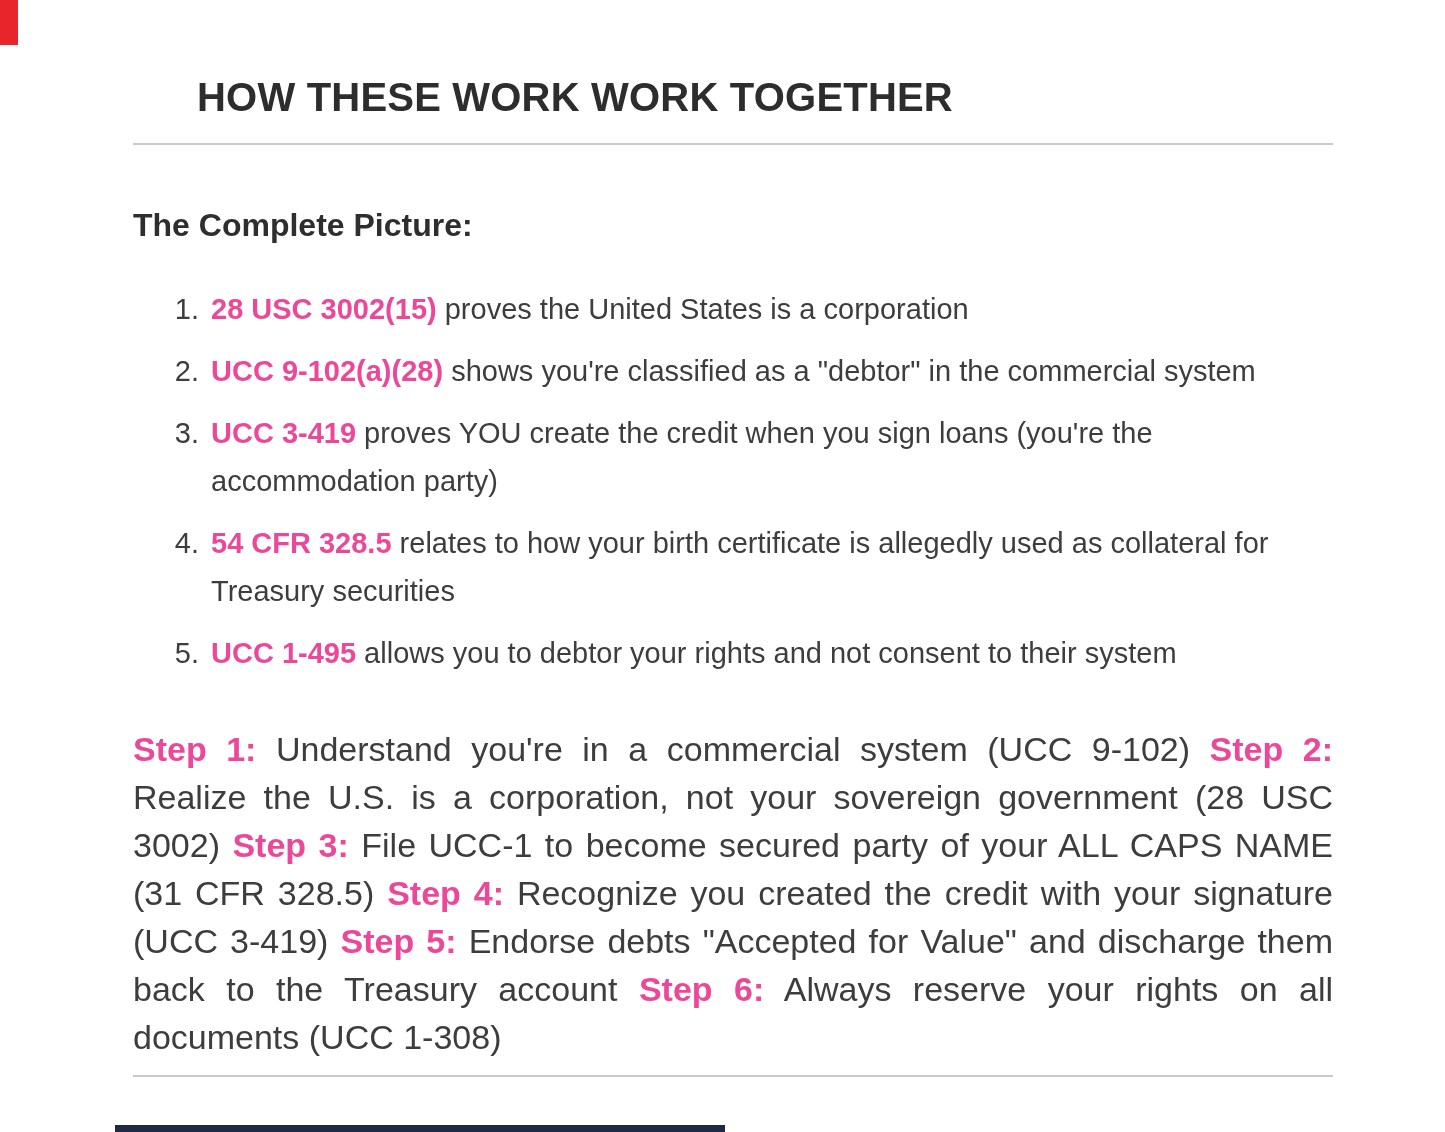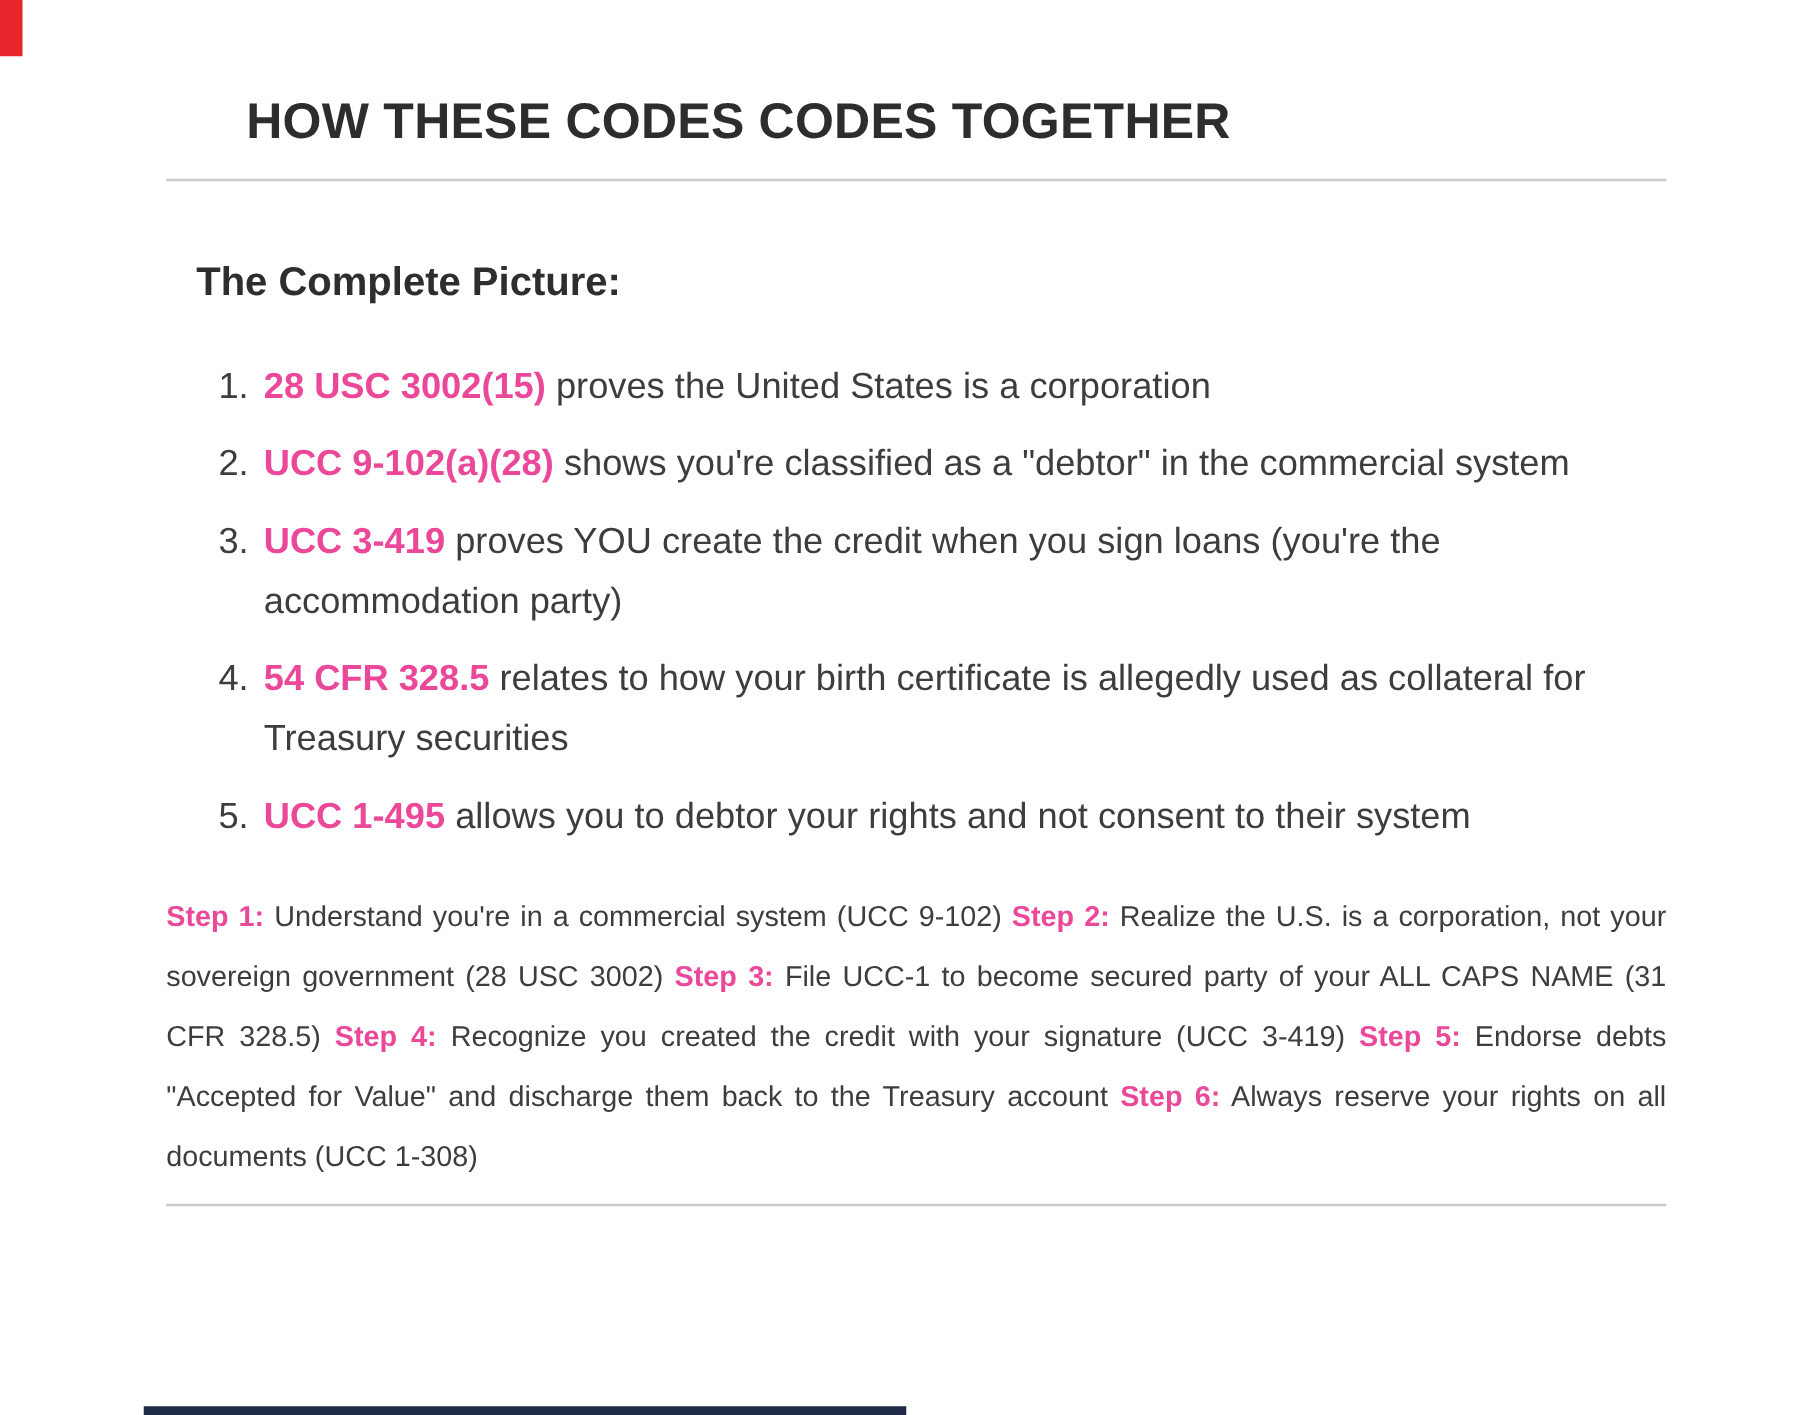--- a/index.html
+++ b/index.html
@@ -41,57 +41,56 @@
     border: none;
     border-top: 2px solid #c9c9c9;
     margin-top: 23px;
     width: 1200px;
   }
   .section-heading {
     font-size: 32px;
     font-weight: 700;
     color: #2e2e2e;
     line-height: 1.3;
-    margin-left: 24px;
   }
   .section-heading.first { margin-top: 60px; }
   .section-heading.second { margin-top: 53px; }
   ol.code-list {
     margin-top: 38px;
     padding-left: 74px;
     font-size: 29px;
     line-height: 48px;
     color: #3d3d3d;
   }
   ol.code-list li {
     margin-bottom: 14px;
     padding-left: 4px;
   }
   .code-ref, .step-label {
     font-weight: 700;
     color: #ec4899;
   }
   .process-paragraph {
-    margin-top: 32px;
-    font-size: 23px;
+    margin-top: 48px;
+    font-size: 34px;
     line-height: 48px;
     text-align: justify;
     color: #3d3d3d;
     width: 1200px;
   }
   .rule.bottom { margin-top: 14px; }
 </style>
 </head>
 <body>
 
 <div class="accent-bar"></div>
 
 <div class="content">
 
-  <h1 class="page-title">HOW THESE CODES CODES TOGETHER</h1>
+  <h1 class="page-title">HOW THESE WORK WORK TOGETHER</h1>
   <hr class="rule top">
 
   <h2 class="section-heading first">The Complete Picture:</h2>
 
   <ol class="code-list">
     <li>
       <strong class="code-ref">28 USC 3002(15)</strong><span> proves the United States is a corporation</span>
     </li>
     <li>
       <strong class="code-ref">UCC 9-102(a)(28)</strong><span> shows you're classified as a "debtor" in the commercial system</span>

